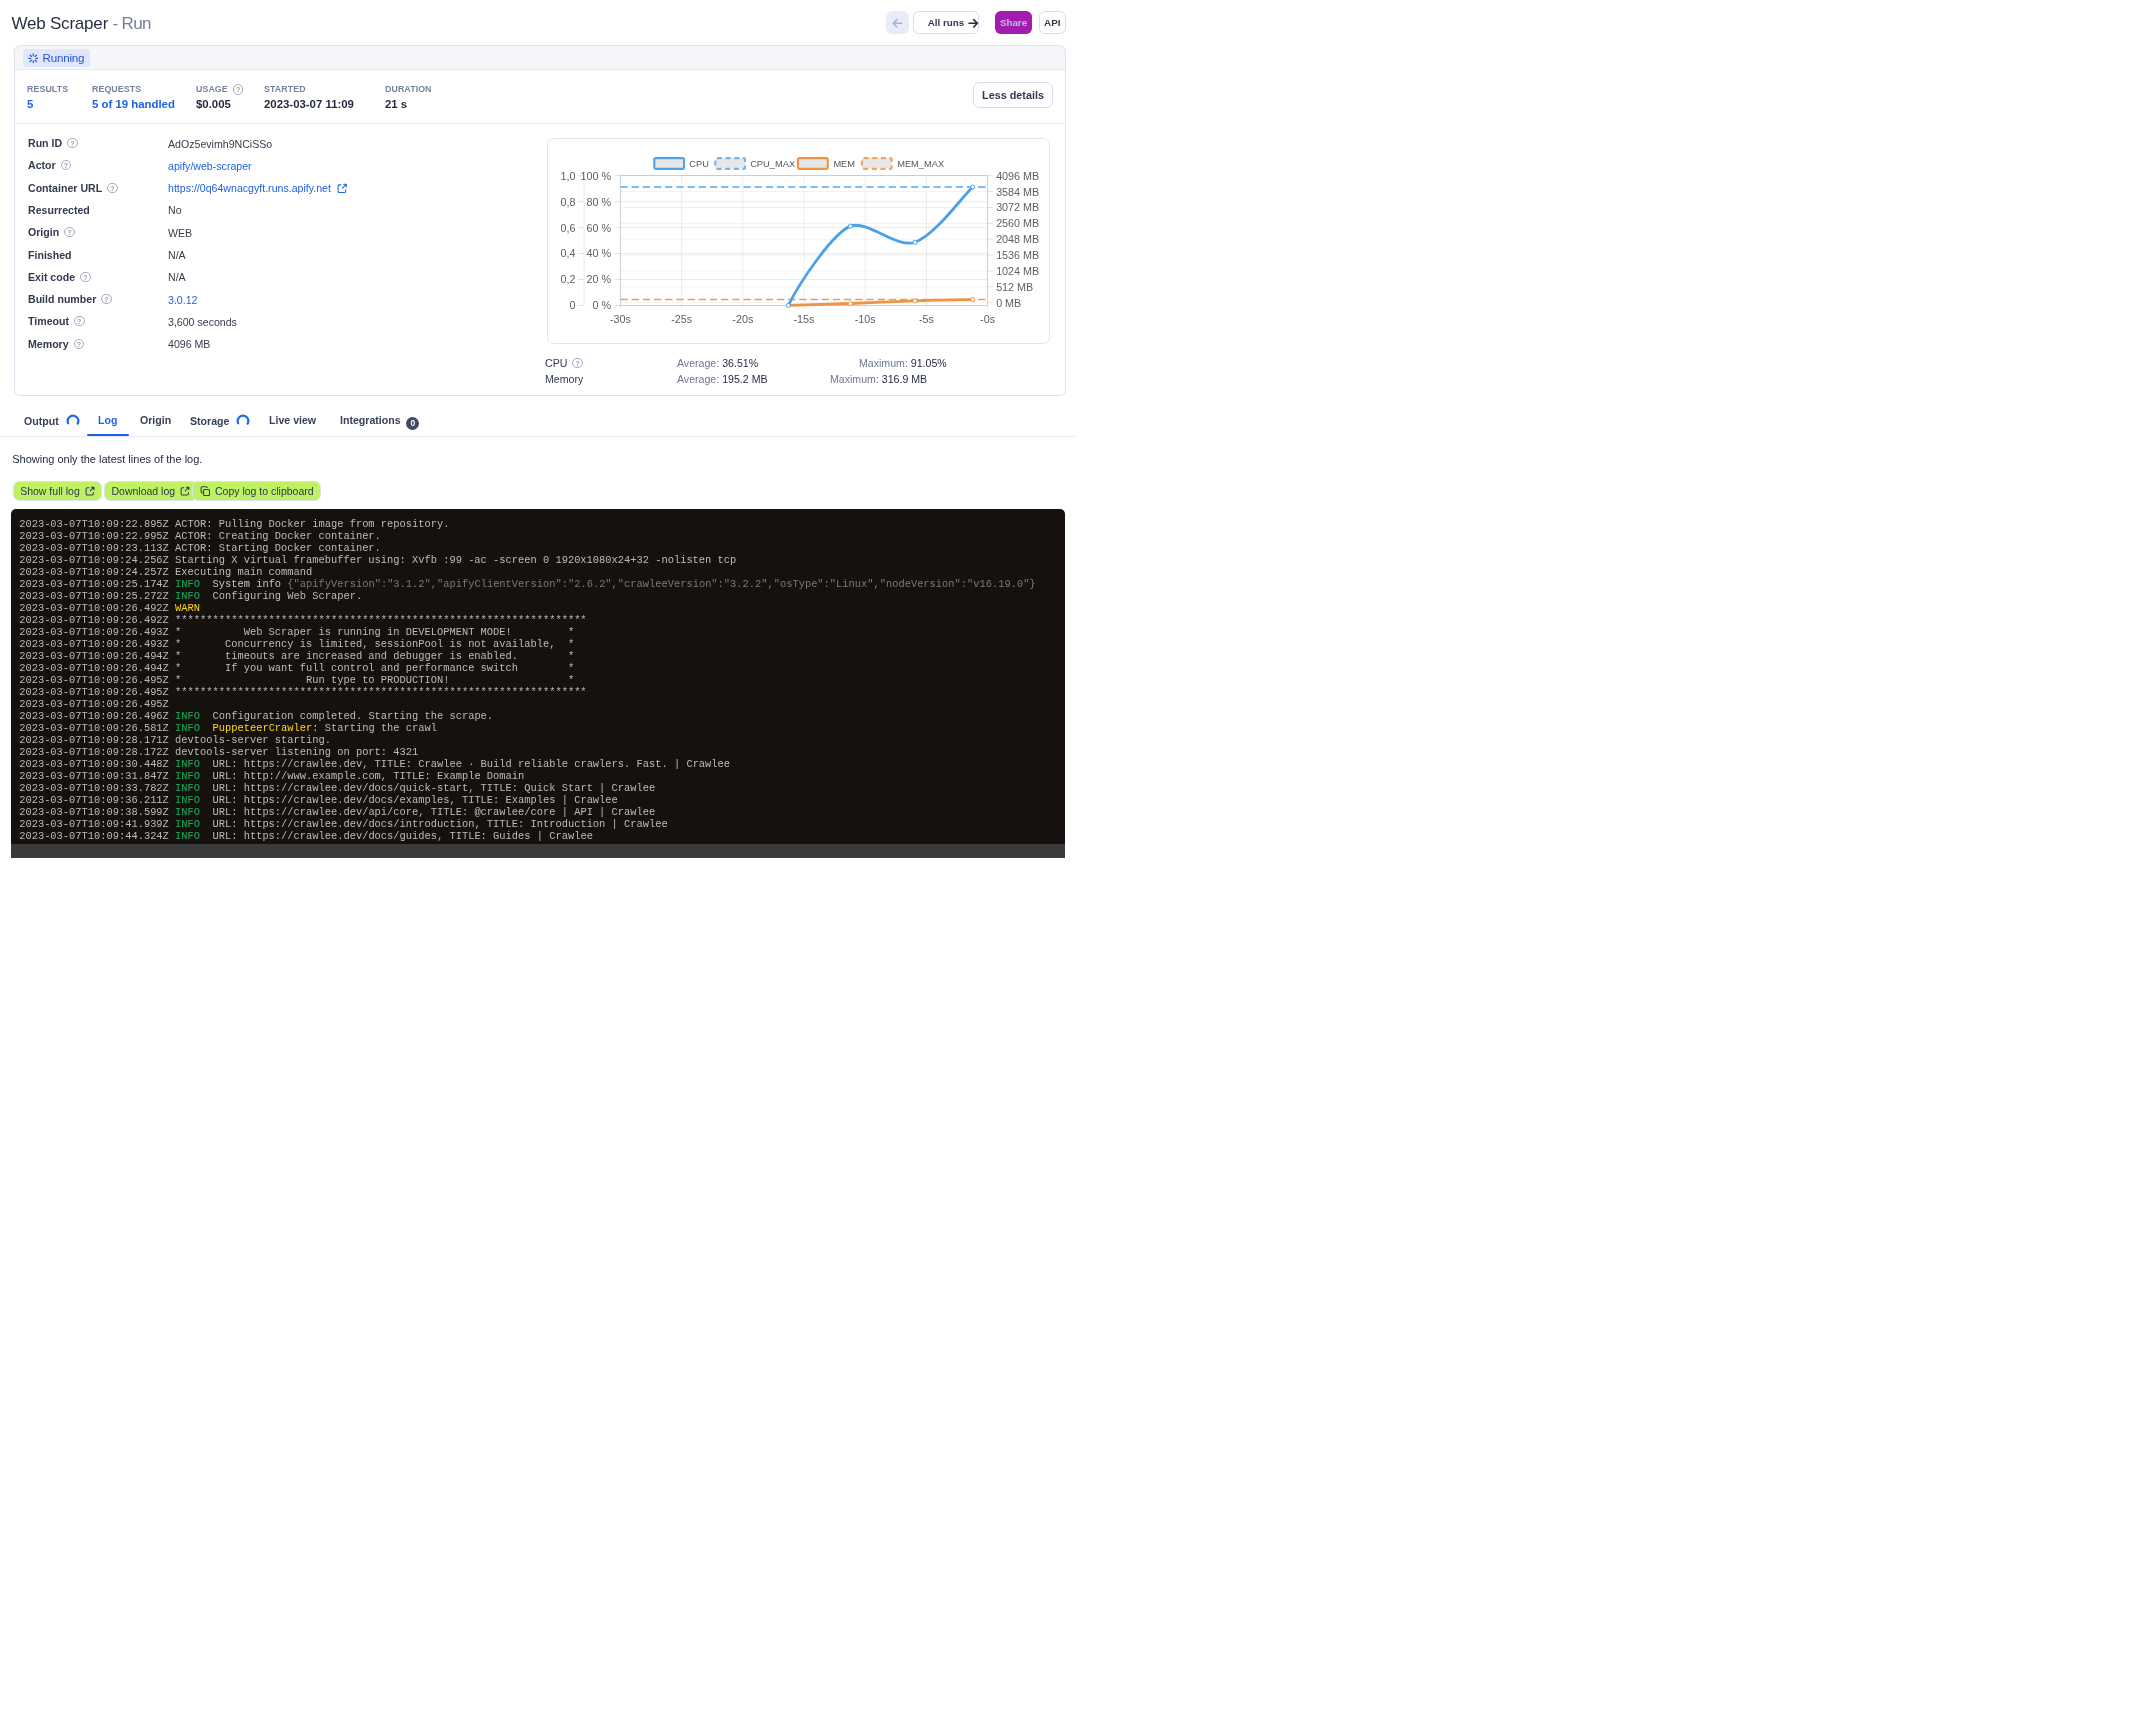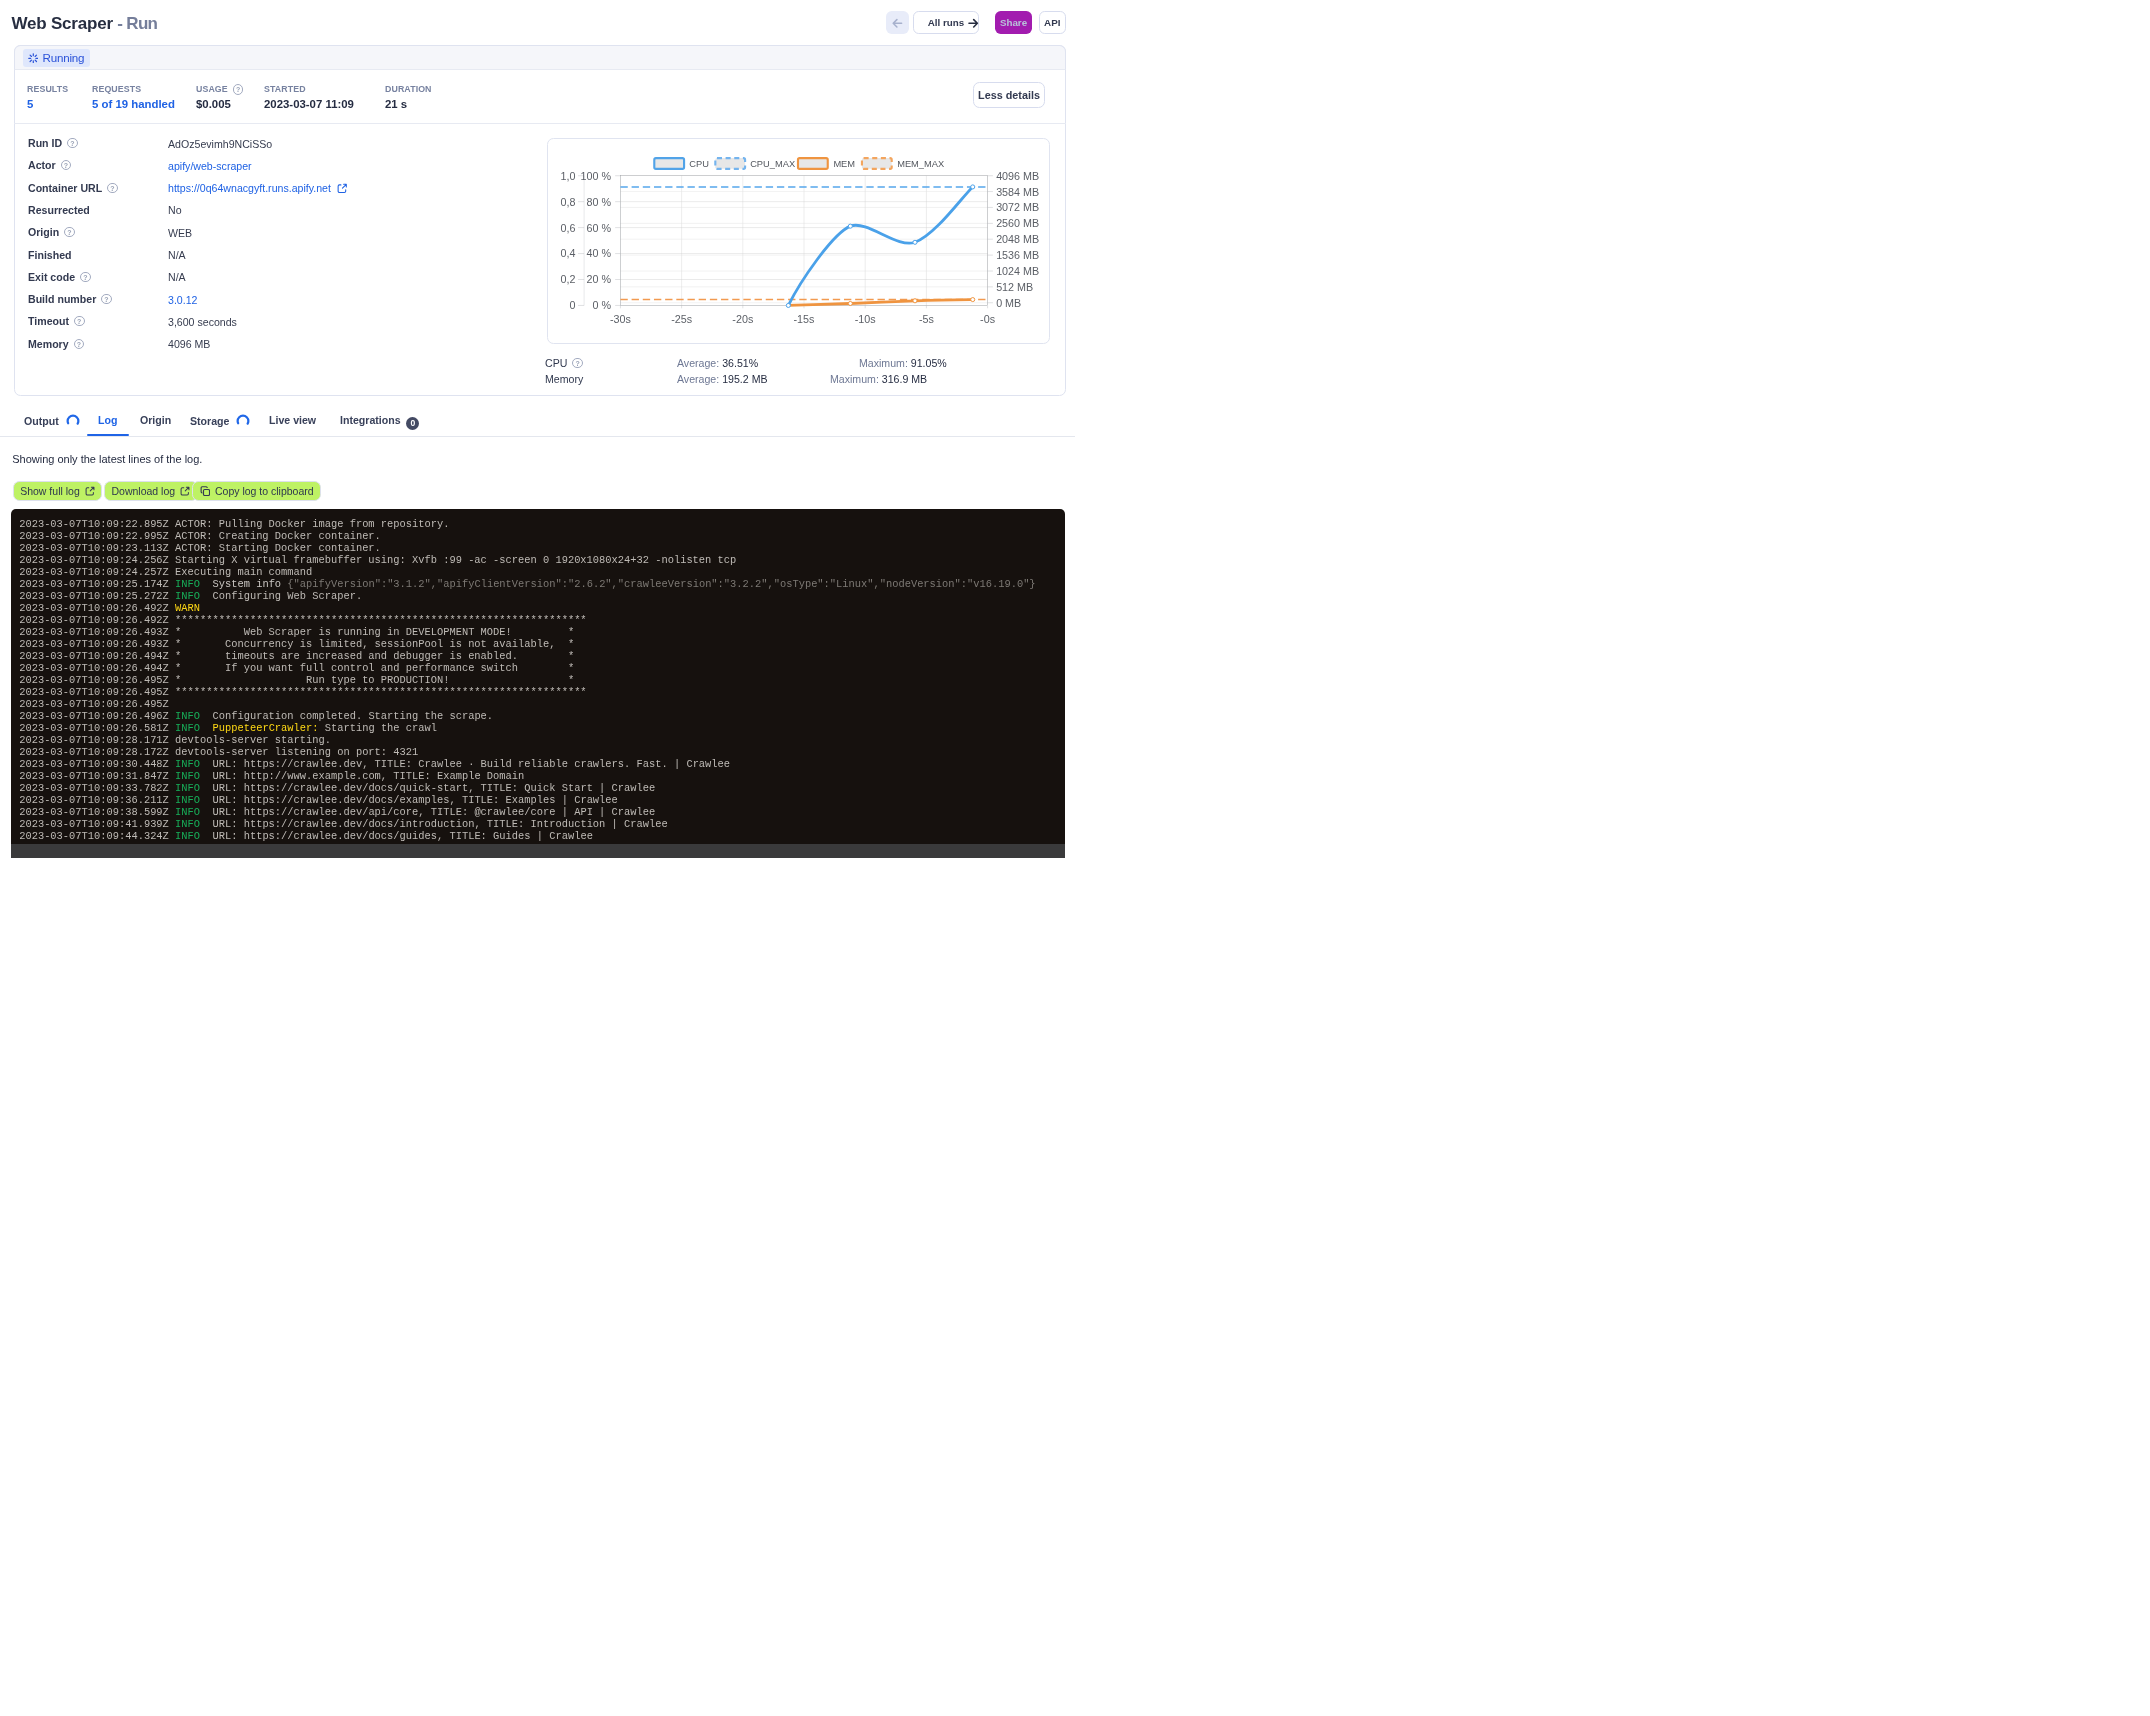--- a/index.html
+++ b/index.html
@@ -1,19 +1,19 @@
 <!DOCTYPE html>
 <html style="font-size:13px"><head><meta charset="utf-8"><title>Web Scraper - Run</title>
 <style>
 *{margin:0;padding:0;box-sizing:border-box}
 html,body{width:1075px;height:858px;background:#fff;overflow:hidden}
 body{font-family:"Liberation Sans",sans-serif;-webkit-font-smoothing:antialiased}
 #p{position:relative;width:1075px;height:858px}
 .abs{position:absolute}
-.h1{left:11.4px;top:14.3px;font-size:17px;font-weight:bold;color:#272e41;letter-spacing:-0.2px}
+.h1{left:11.4px;top:14.3px;font-size:17px;font-weight:normal;color:#272e41;letter-spacing:-0.2px}
 .h1 .run{color:#757e9a;letter-spacing:-0.7px}
 .btn{display:flex;align-items:center;justify-content:center;border-radius:5.7px;font-size:9.8px;font-weight:bold;color:#323950;background:#fff;border:0.8px solid #d7dcee;height:23px}
 .iconbtn{background:#e8ecf9;border:none}
 .share{background:#a21caf;border:none;color:#b9c2d9}
 .card{left:13.5px;top:45px;width:1052px;height:351px;border:0.8px solid #dfe3f0;border-radius:6.5px;background:#fff}
 .strip{left:13.5px;top:45px;width:1052px;height:25px;background:#f5f6fa;border:0.8px solid #dfe3f0;border-bottom:0.8px solid #e7eaf2;border-radius:6.5px 6.5px 0 0}
 .badge{left:23px;top:49px;height:17.6px;display:flex;align-items:center;padding:0 5.3px 0 4.9px;background:#dfe7fc;border-radius:3px;color:#2a52d9;font-size:11.6px;font-weight:400;letter-spacing:-0.2px}
 .statline{left:13.5px;top:123px;width:1052px;height:0.8px;background:#e7eaf2}
 .slabel{font-size:8.8px;font-weight:bold;color:#7782a0;letter-spacing:0.1px}
 .sval{font-size:11.4px;font-weight:bold;color:#252c42}
@@ -68,21 +68,21 @@
 <div class="abs sval" style="left:27px;top:98px"><span class="blue" style="font-weight:bold">5</span></div>
 <div class="abs slabel" style="left:92px;top:84px;display:flex;align-items:center">REQUESTS</div>
 <div class="abs sval" style="left:92px;top:98px"><span class="blue" style="font-weight:bold">5 of 19 handled</span></div>
 <div class="abs slabel" style="left:196px;top:84px;display:flex;align-items:center">USAGE&nbsp;&nbsp;<span class="qm" style="font-weight:bold">?</span></div>
 <div class="abs sval" style="left:196px;top:98px">$0.005</div>
 <div class="abs slabel" style="left:264px;top:84px;display:flex;align-items:center">STARTED</div>
 <div class="abs sval" style="left:264px;top:98px">2023-03-07 11:09</div>
 <div class="abs slabel" style="left:385px;top:84px;display:flex;align-items:center">DURATION</div>
 <div class="abs sval" style="left:385px;top:98px">21 s</div>
 <div class="abs statline"></div>
-<div class="abs btn" style="left:973px;top:82px;width:72px;height:26px;border-radius:6.5px;font-size:10.8px">Less details</div>
+<div class="abs btn" style="left:973px;top:82px;width:80px;height:26px;border-radius:6.5px;font-size:10.8px">Less details</div>
 <div class="abs dlabel" style="left:28px;top:137px">Run ID<span class="qm">?</span></div>
 <div class="abs dval" style="left:168px;top:138px">AdOz5evimh9NCiSSo</div>
 <div class="abs dlabel" style="left:28px;top:159px">Actor<span class="qm">?</span></div>
 <div class="abs dval" style="left:168px;top:160px"><span class="blue">apify/web-scraper</span></div>
 <div class="abs dlabel" style="left:28px;top:182px">Container URL<span class="qm">?</span></div>
 <div class="abs dval" style="left:168px;top:182px"><span class="blue">https://0q64wnacgyft.runs.apify.net</span><svg width="10.6" height="10.6" viewBox="0 0 14 14" style="margin-left:5.7px;vertical-align:-1.2px">
         <path d="M5.2 2.5H3.2A1.7 1.7 0 0 0 1.5 4.2v6.6a1.7 1.7 0 0 0 1.7 1.7h6.6a1.7 1.7 0 0 0 1.7-1.7V8.8" fill="none" stroke="#1f62e4" stroke-width="1.4" stroke-linecap="round"></path>
         <path d="M8.7 1.7h3.6v3.6M12 2 7.2 6.8" fill="none" stroke="#1f62e4" stroke-width="1.4" stroke-linecap="round" stroke-linejoin="round"></path>
       </svg></div>
 <div class="abs dlabel" style="left:28px;top:204px">Resurrected</div>

